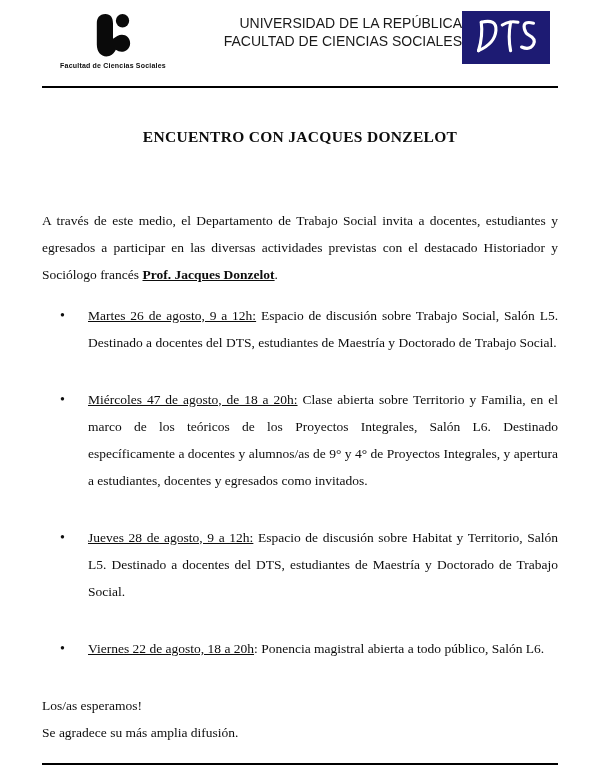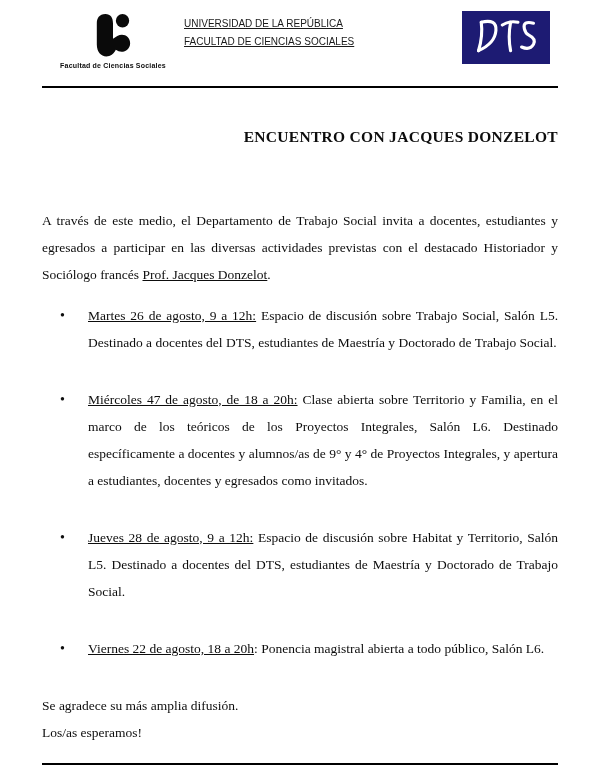--- a/index.html
+++ b/index.html
@@ -32,27 +32,26 @@
   .logo-caption {
     font-family: "Liberation Sans", sans-serif;
     font-size: 7px;
     font-weight: bold;
     letter-spacing: 0.2px;
     margin-top: 3px;
     white-space: nowrap;
   }
   .header-center {
     flex: 1 1 auto;
-    text-align: left;
+    text-align: right;
     font-family: "Liberation Sans", sans-serif;
-    font-size: 10px;
+    font-size: 14px;
     line-height: 17.5px;
     padding-top: 7px;
     color: #1a1a1a;
-    text-decoration: underline;
   }
   .logo-dts {
     flex: 0 0 auto;
     width: 88px;
     height: 53px;
     margin-top: 3px;
     margin-right: 8px;
     background: #1d1b73;
     display: flex;
     align-items: center;
@@ -61,32 +60,32 @@
   .header-rule {
     border: none;
     border-top: 2px solid #000;
     margin: 4px 0 0 0;
   }
 
   
   .doc-title {
     font-size: 15.5px;
     font-weight: bold;
-    text-align: right;
+    text-align: center;
     letter-spacing: 0.3px;
     margin: 40px 0 0 0;
   }
   .intro {
     margin-top: 61px;
     font-size: 13.5px;
     line-height: 27px;
     text-align: justify;
   }
   .emphasis {
-    font-weight: normal;
+    font-weight: bold;
     text-decoration: underline;
   }
   ul.events {
     list-style: none;
     margin: 6px 0 0 0;
     padding: 0;
     font-size: 13.5px;
     line-height: 27px;
   }
   ul.events li {
@@ -165,19 +164,19 @@
   <p class="intro"><span>A través de este medio, el Departamento de Trabajo Social invita a docentes, estudiantes y egresados a participar en las diversas actividades previstas con el destacado Historiador y Sociólogo francés </span><span class="emphasis">Prof. Jacques Donzelot</span><span>.</span></p>
 
   <ul class="events">
     <li><span class="event-date">Martes 26 de agosto, 9 a 12h:</span><span> Espacio de discusión sobre Trabajo Social, Salón L5. Destinado a docentes del DTS, estudiantes de Maestría y Doctorado de Trabajo Social.</span></li>
     <li><span class="event-date">Miércoles 47 de agosto, de 18 a 20h:</span><span> Clase abierta sobre Territorio y Familia, en el marco de los teóricos de los Proyectos Integrales, Salón L6. Destinado específicamente a docentes y alumnos/as de 9° y 4° de Proyectos Integrales, y apertura a estudiantes, docentes y egresados como invitados.</span></li>
     <li><span class="event-date">Jueves 28 de agosto, 9 a 12h:</span><span> Espacio de discusión sobre Habitat y Territorio, Salón L5. Destinado a docentes del DTS, estudiantes de Maestría y Doctorado de Trabajo Social.</span></li>
     <li><span class="event-date">Viernes 22 de agosto, 18 a 20h</span><span>: Ponencia magistral abierta a todo público, Salón L6.</span></li>
   </ul>
 
   <div class="closing">
+    <div>Los/as esperamos!</div>
     <div>Se agradece su más amplia difusión.</div>
-    <div>Los/as esperamos!</div>
   </div>
 
   <hr class="bottom-rule">
 
 </div>
 
 </body></html>

